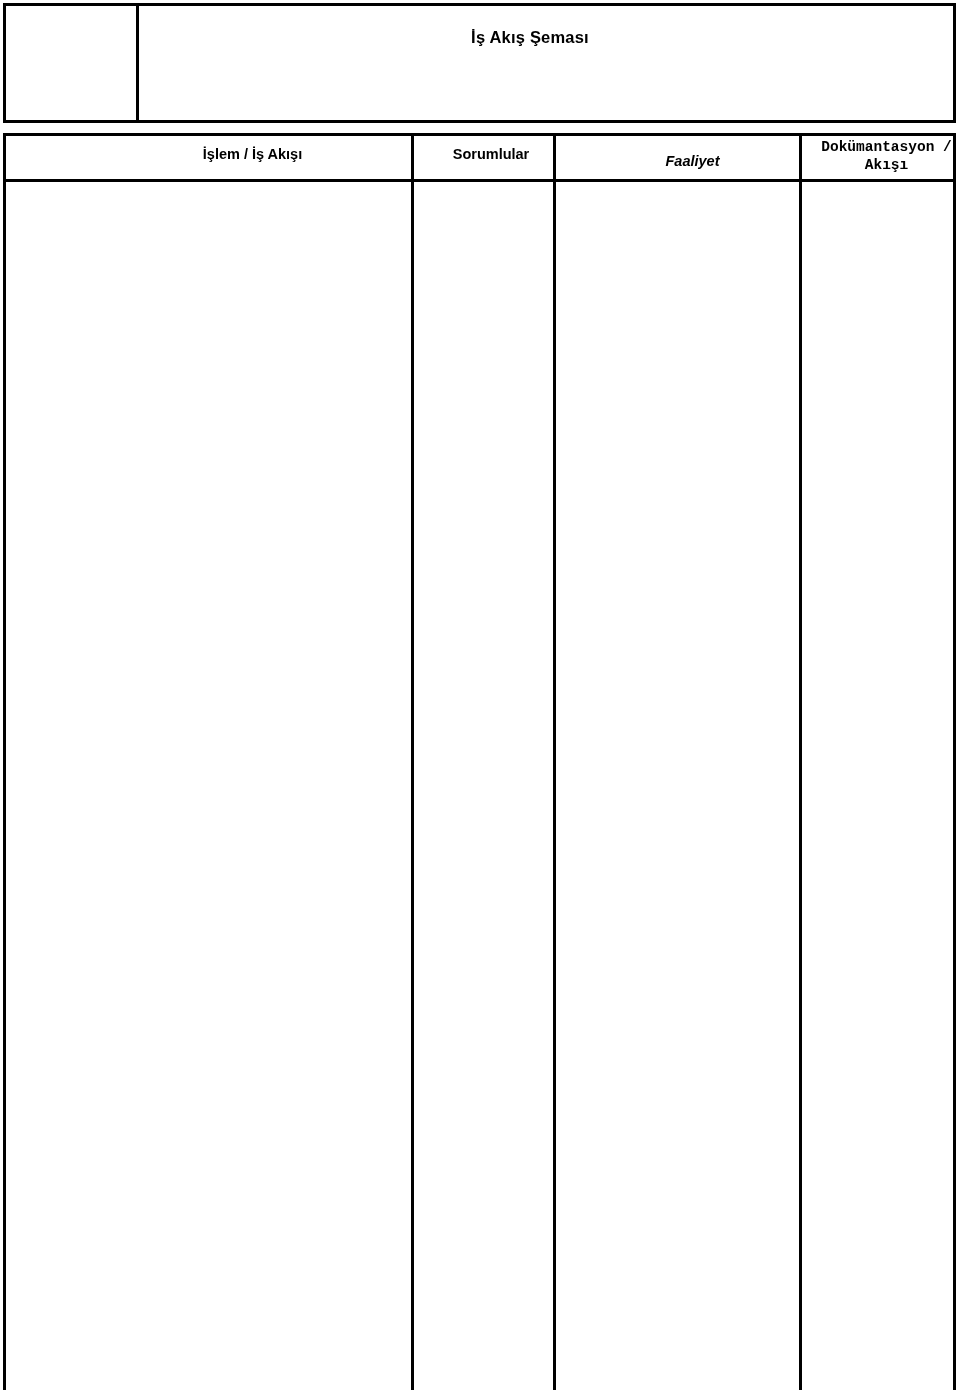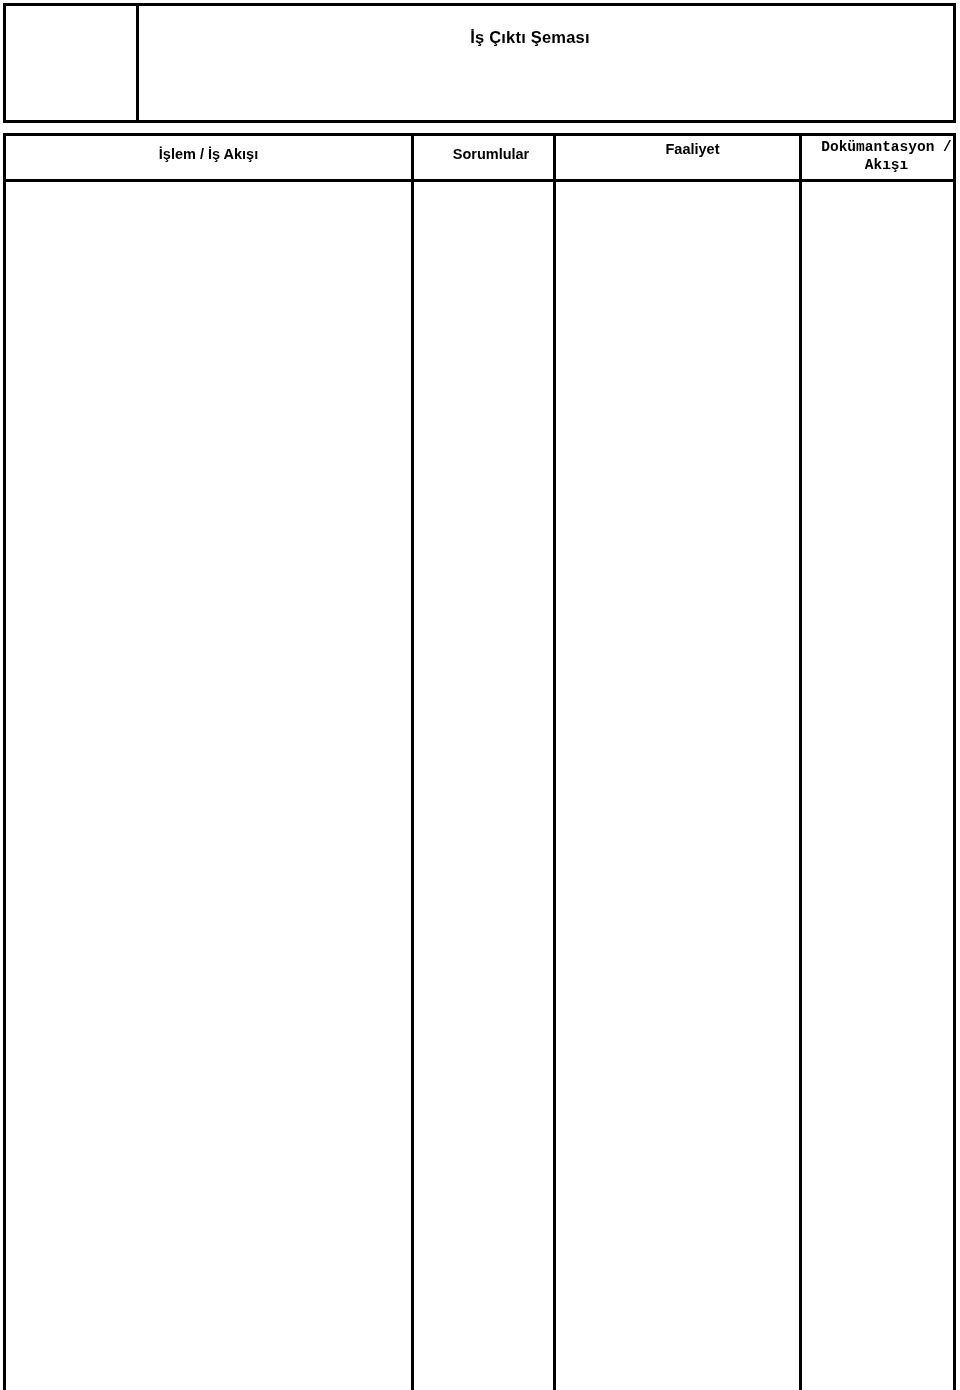--- a/index.html
+++ b/index.html
@@ -21,32 +21,32 @@
 
 <div id="page">
 
   <div class="hline" style="left:3px;top:3px;width:953px;"></div>
   <div class="hline" style="left:3px;top:120px;width:953px;"></div>
   <div class="vline" style="left:3px;top:3px;height:120px;"></div>
   <div class="vline" style="left:953px;top:3px;height:120px;"></div>
   <div class="vline" style="left:136px;top:3px;height:120px;"></div>
 
   <div class="hdr-title" style="left:180px;top:27px;width:700px;">
-    <div>İş Çıktı Şeması</div>
+    <div>İş Akış Şeması</div>
   </div>
 
   <div class="hline" style="left:3px;top:133px;width:953px;"></div>
   <div class="hline" style="left:3px;top:179px;width:953px;"></div>
   <div class="vline" style="left:3px;top:133px;height:1257px;"></div>
   <div class="vline" style="left:953px;top:133px;height:1257px;"></div>
   <div class="vline" style="left:411px;top:133px;height:1257px;"></div>
   <div class="vline" style="left:553px;top:133px;height:1257px;"></div>
   <div class="vline" style="left:799px;top:133px;height:1257px;"></div>
 
-  <div class="colhdr" style="left:6px;top:145px;width:405px;">İşlem / İş Akışı</div>
+  <div class="colhdr" style="left:6px;top:145px;width:405px;padding-left:44px;">İşlem / İş Akışı</div>
   <div class="colhdr" style="left:414px;top:145px;width:154px;">Sorumlular</div>
-  <div class="colhdr" style="left:556px;top:140px;width:273px;">Faaliyet</div>
+  <div class="colhdr" style="left:556px;top:152px;width:273px;font-style:italic;">Faaliyet</div>
   <div class="colhdr" style="left:802px;top:138px;width:169px;font-family:Liberation Mono, monospace;">
     <div>Dokümantasyon /</div>
     <div>Akışı</div>
   </div>
 
 </div>
 
 </body></html>

